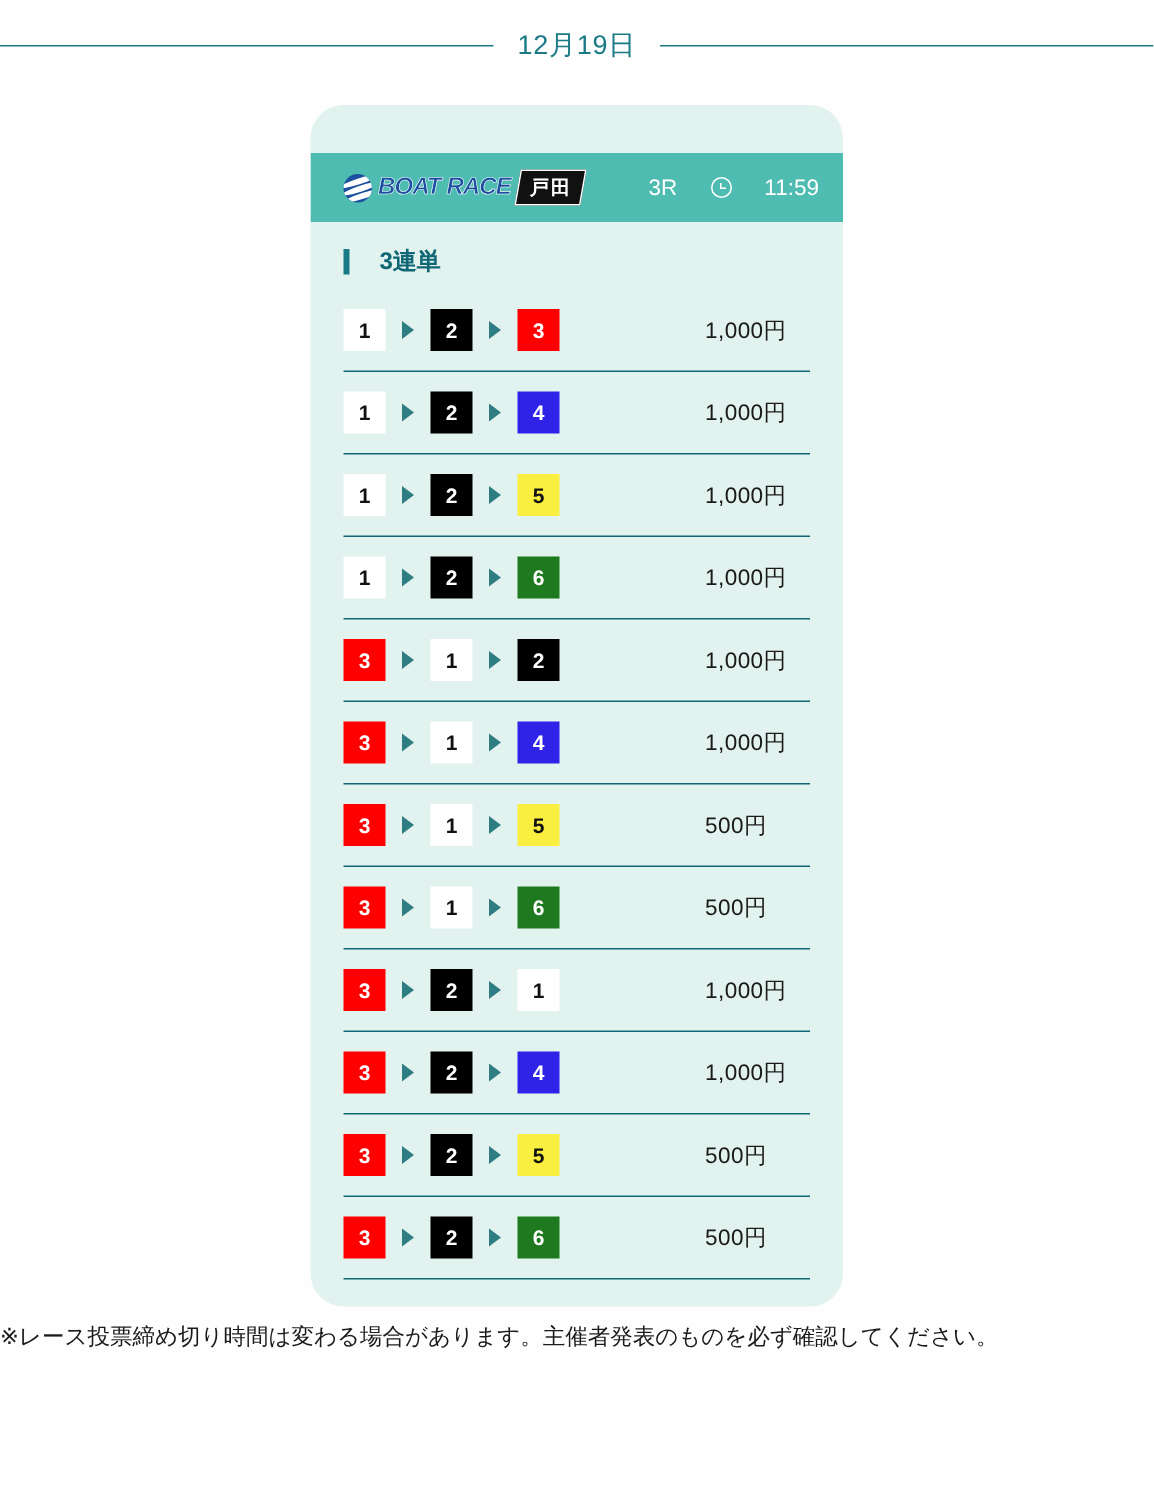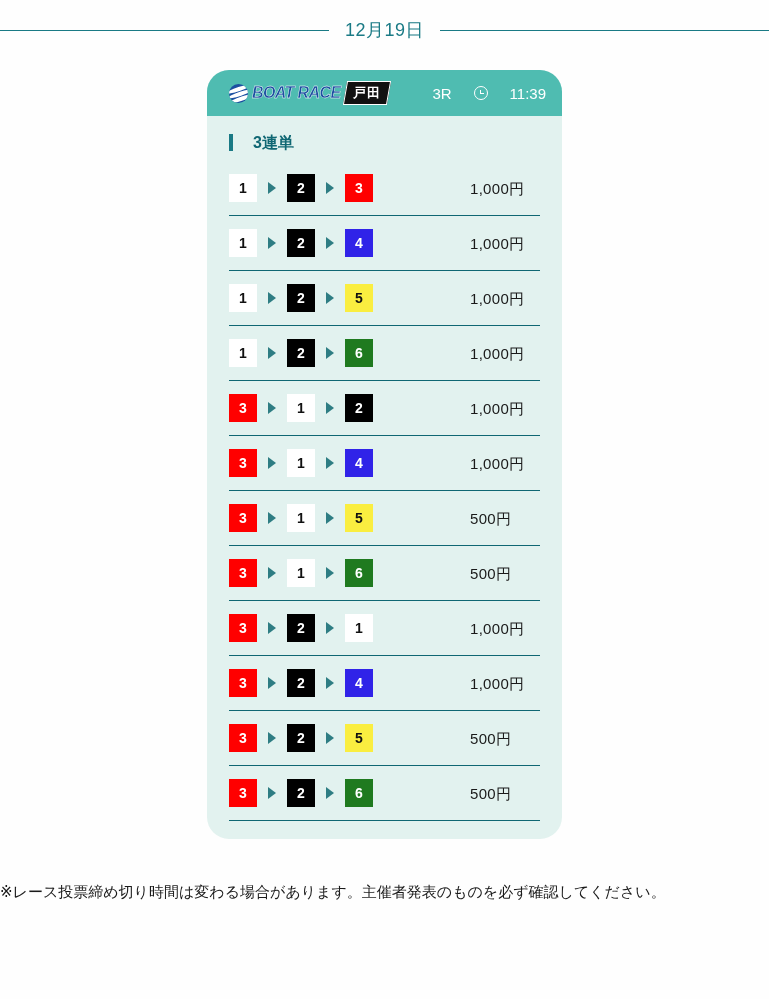--- a/index.html
+++ b/index.html
@@ -55,20 +55,21 @@
     overflow: hidden;
   }
 
   .card-header {
     height: 46px;
     background: #4FBCB1;
     display: flex;
     align-items: center;
     justify-content: space-between;
     padding: 0 16px 0 22px;
+    margin-top: 32px;
   }
 
   
   .logo {
     display: flex;
     align-items: center;
     gap: 4px;
   }
   .logo-wave {
     width: 19px;
@@ -266,21 +267,21 @@
 
     <div class="card-header">
       <div class="logo">
         <span class="logo-wave"></span>
         <span class="logo-text">BOAT RACE</span>
         <span class="logo-venue"><span>戸田</span></span>
       </div>
       <div class="header-right">
         <span>3R</span>
         <span class="clock-icon"></span>
-        <span>11:39</span>
+        <span>11:59</span>
       </div>
     </div>
 
     <div class="section-title">
       <span class="bar"></span>
       <span class="label">3連単</span>
     </div>
 
     <div class="bet-list">
         <div class="bet-row">

